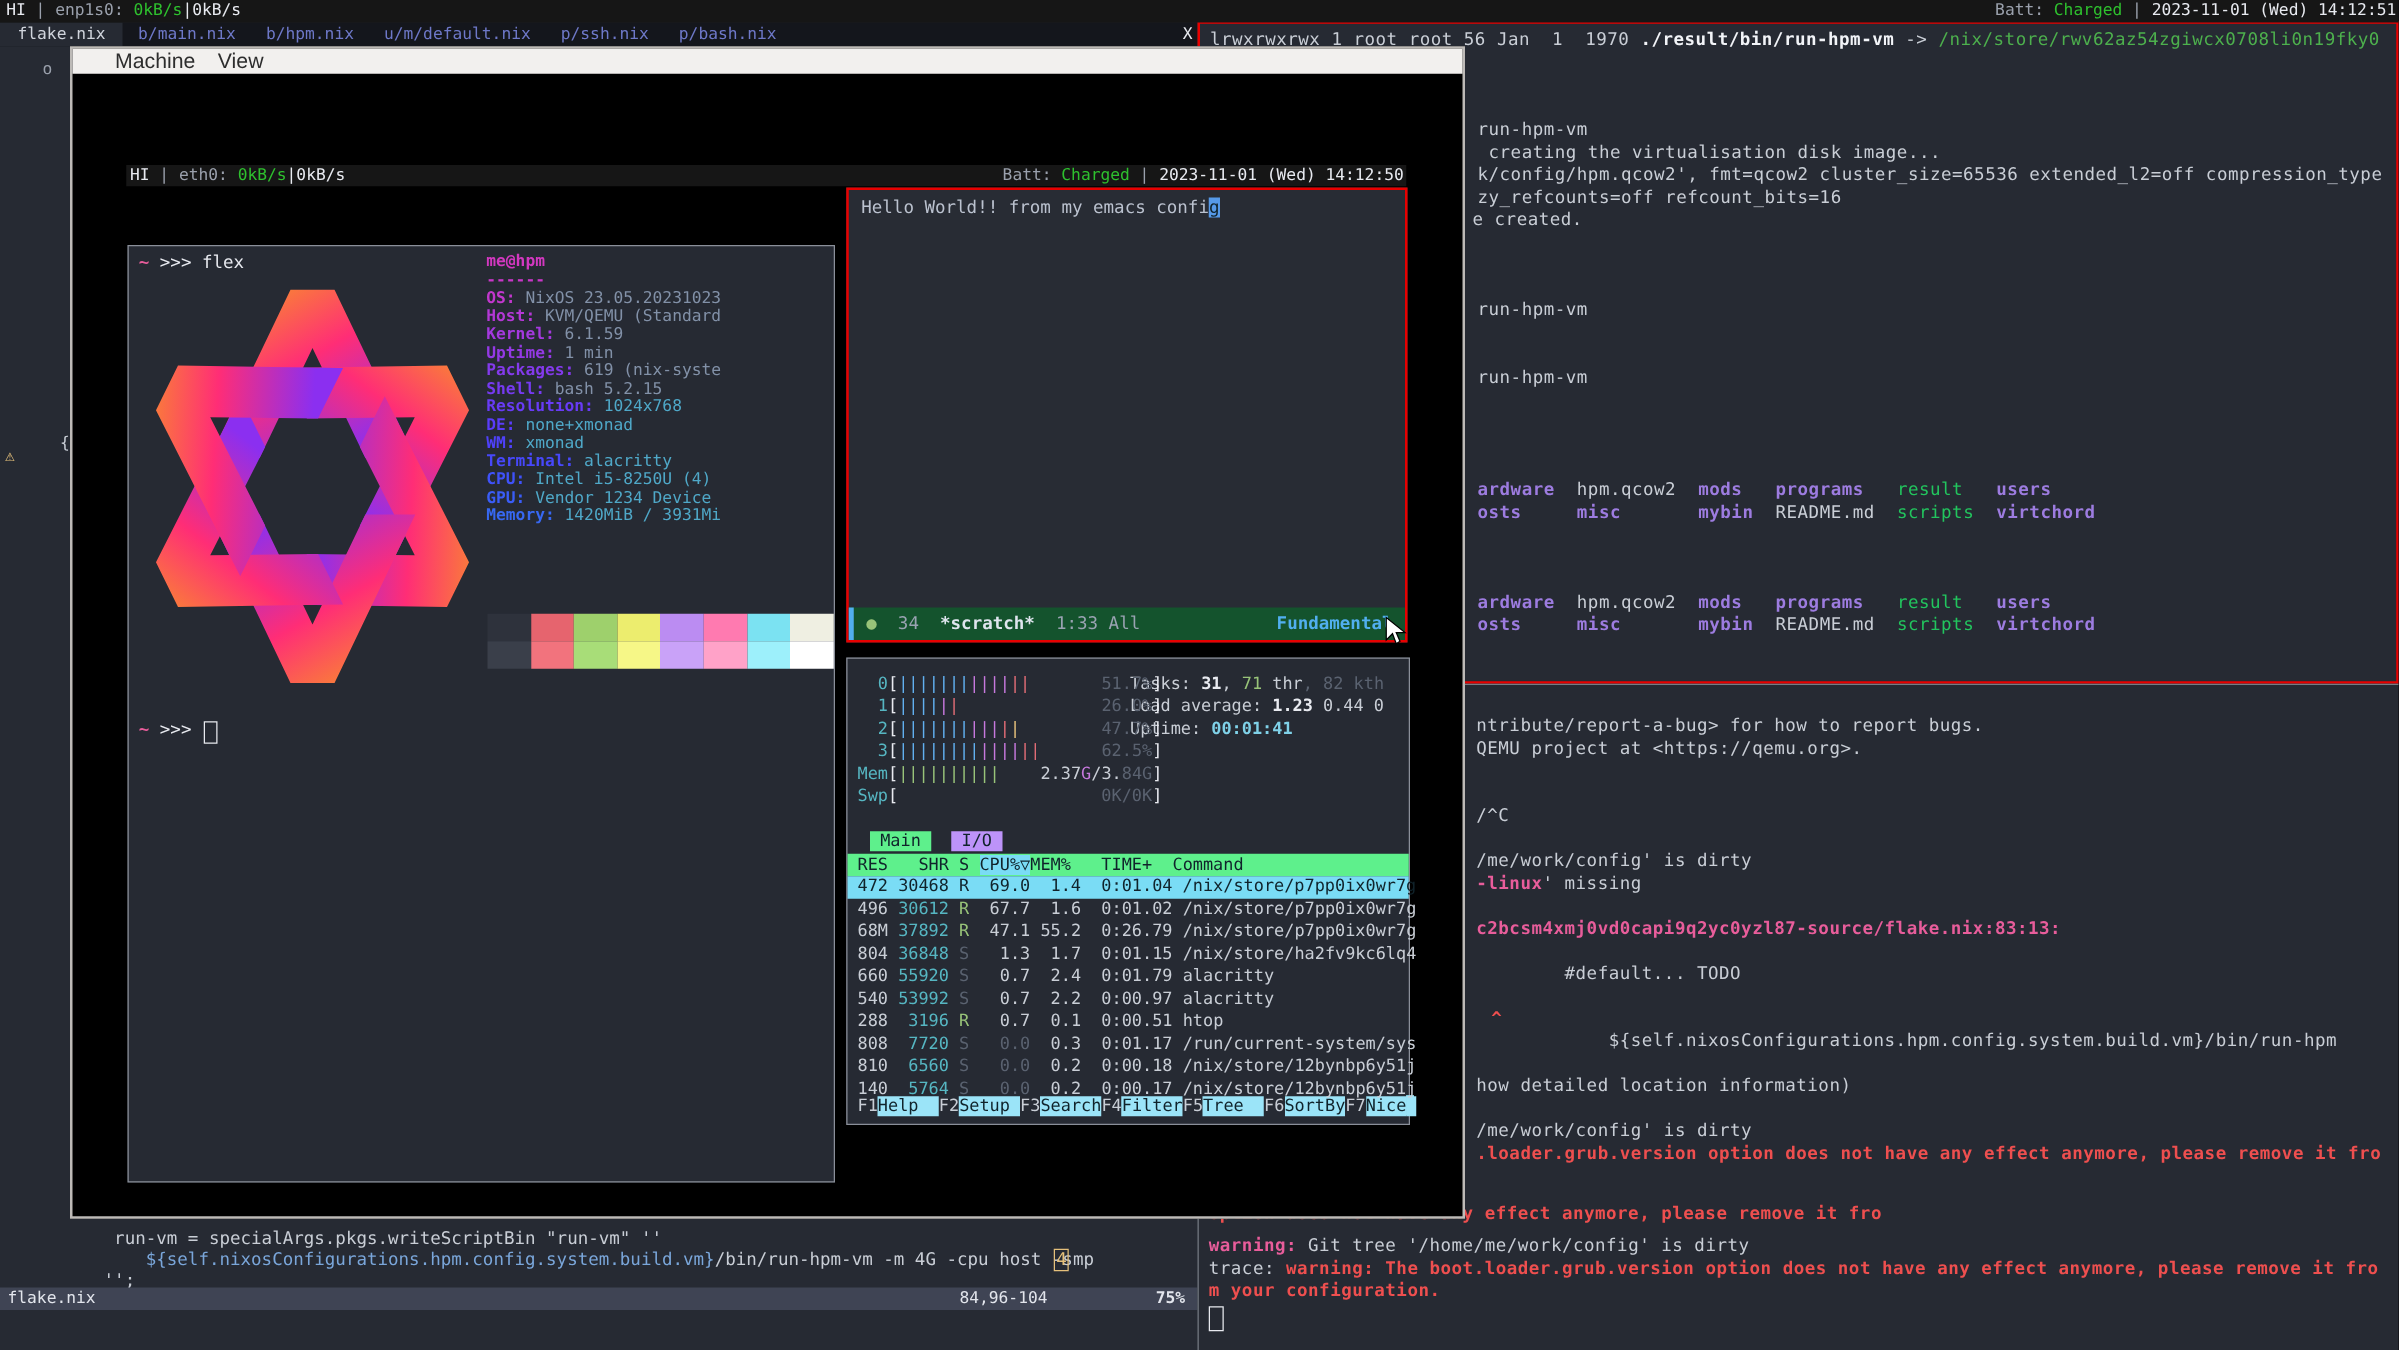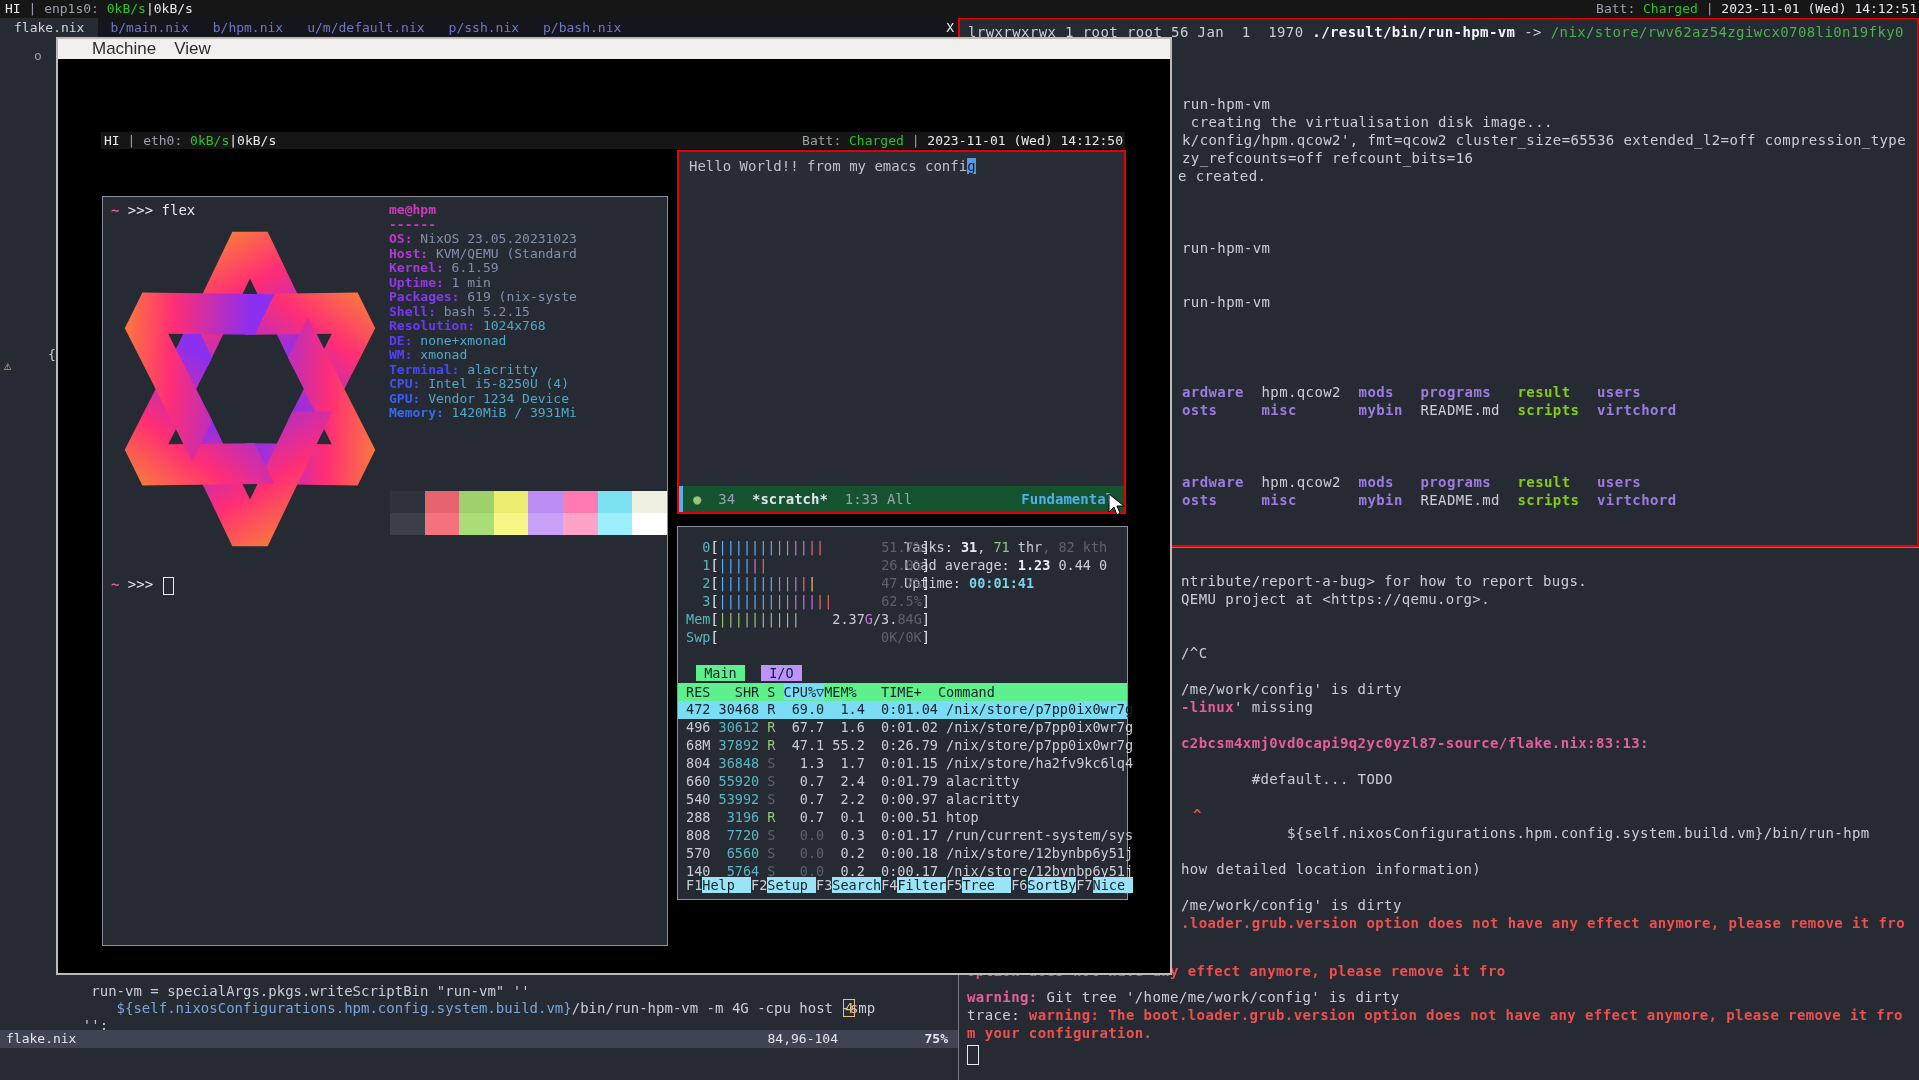--- a/index.html
+++ b/index.html
@@ -4,21 +4,21 @@
 <style>
   html,body{margin:0;padding:0;background:#000;}
   #screen{position:relative;width:1919px;height:1080px;overflow:hidden;background:#14161c;
           font-family:"DejaVu Sans Mono",monospace;font-size:14px;color:#c9ced6;}
   .abs{position:absolute;}
   .tline{position:absolute;white-space:pre;line-height:17px;}
   
   .c-fg{color:#c9ced6;} .c-white{color:#e8eaf0;} .c-bwhite{color:#f2f4f8;font-weight:bold;}
   .c-gray{color:#9aa0ac;} .c-dim{color:#5a6270;}
   .c-green{color:#4db04d;} .c-bargreen{color:#2ec02e;}
-  .c-purpleb{color:#9d7ce0;font-weight:bold;} .c-cyanb{color:#84cc16;font-weight:bold;}
+  .c-purpleb{color:#9d7ce0;font-weight:bold;} .c-cyanb{color:#22c55e;font-weight:normal;}
   .c-pinkb{color:#e85d9b;font-weight:bold;} .c-redb{color:#ee4f4f;font-weight:bold;} .c-cyan{color:#56b6c2;}
   .c-yellow{color:#e5c07b;} .c-bold{color:#e8eaf0;font-weight:bold;}
   .c-hblue{color:#61afef;} .c-hpurple{color:#c678dd;} .c-hred{color:#e06c75;} .c-hgreen{color:#98c379;} .c-hyellow{color:#e5c07b;}
   .c-cyanb2{color:#7fd1e8;font-weight:bold;}
   .c-fkey{background:#9be4f8;color:#10232b;} .c-fkeyc{background:#9be4f8;color:#9be4f8;}
   .c-tabgreen{background:#5ef08c;color:#10232b;} .c-tabpurple{background:#bd93f9;color:#10232b;}
   .c-hdr{color:#10232b;} .c-hdrsel{background:#7adcf5;color:#10232b;}
   .c-mlgreen{color:#98c379;} .c-mlfg{color:#9aa3b2;} .c-mlbold{color:#dfe5ee;font-weight:bold;}
   .c-slate{color:#8291a8;} .c-teal{color:#4fa8c8;}
   .c-vimblue{color:#7aa6da;}
@@ -226,21 +226,21 @@
         </div>
       </div>
 
       <div id="htop-win" class="vmwin">
         <div id="htop-header"><span class="c-hdr">RES   SHR S </span><span class="c-hdrsel">CPU%▽</span><span class="c-hdr">MEM%   TIME+  Command</span></div>
         <div id="htop-selrow"></div>
         <div class="tline htop-line" style="left:8px;top:174px;"><span class="c-hdr">472 30468 R  69.0  1.4  0:01.04 /nix/store/p7pp0ix0wr7g</span></div>
         <div class="htop-line"></div>
           <div class="tline htop-line" style="left: 8px; top: 350px;"><span class="c-fg">F1</span><span class="c-fkey">Help  </span><span class="c-fg">F2</span><span class="c-fkey">Setup </span><span class="c-fg">F3</span><span class="c-fkey">Search</span><span class="c-fg">F4</span><span class="c-fkey">Filter</span><span class="c-fg">F5</span><span class="c-fkey">Tree  </span><span class="c-fg">F6</span><span class="c-fkey">SortBy</span><span class="c-fg">F7</span><span class="c-fkey">Nice</span><span class="c-fkeyc">▊</span></div>
           <div class="tline htop-line" style="left: 8px; top: 336px;"><span class="c-fg">140 </span><span class="c-cyan"> 5764 </span><span class="c-dim">S</span><span class="c-fg">   </span><span class="c-dim">0.0</span><span class="c-fg">  0.2  0:00.17 /nix/store/12bynbp6y51j</span></div>
-          <div class="tline htop-line" style="left: 8px; top: 318px;"><span class="c-fg">570 </span><span class="c-cyan"> 6560 </span><span class="c-dim">S</span><span class="c-fg">   </span><span class="c-dim">0.0</span><span class="c-fg">  0.2  0:00.18 /nix/store/12bynbp6y51j</span></div>
+          <div class="tline htop-line" style="left: 8px; top: 318px;"><span class="c-fg">810 </span><span class="c-cyan"> 6560 </span><span class="c-dim">S</span><span class="c-fg">   </span><span class="c-dim">0.0</span><span class="c-fg">  0.2  0:00.18 /nix/store/12bynbp6y51j</span></div>
           <div class="tline htop-line" style="left: 8px; top: 300px;"><span class="c-fg">808 </span><span class="c-cyan"> 7720 </span><span class="c-dim">S</span><span class="c-fg">   </span><span class="c-dim">0.0</span><span class="c-fg">  0.3  0:01.17 /run/current-system/sys</span></div>
           <div class="tline htop-line" style="left: 8px; top: 282px;"><span class="c-fg">288 </span><span class="c-cyan"> 3196 </span><span class="c-hgreen">R</span><span class="c-fg">   0.7  0.1  0:00.51 htop</span></div>
           <div class="tline htop-line" style="left: 8px; top: 264px;"><span class="c-fg">540 </span><span class="c-cyan">53992 </span><span class="c-dim">S</span><span class="c-fg">   0.7  2.2  0:00.97 alacritty</span></div>
           <div class="tline htop-line" style="left: 8px; top: 246px;"><span class="c-fg">660 </span><span class="c-cyan">55920 </span><span class="c-dim">S</span><span class="c-fg">   0.7  2.4  0:01.79 alacritty</span></div>
           <div class="tline htop-line" style="left: 8px; top: 228px;"><span class="c-fg">804 </span><span class="c-cyan">36848 </span><span class="c-dim">S</span><span class="c-fg">   1.3  1.7  0:01.15 /nix/store/ha2fv9kc6lq4</span></div>
           <div class="tline htop-line" style="left: 8px; top: 210px;"><span class="c-fg">68M </span><span class="c-cyan">37892 </span><span class="c-hgreen">R</span><span class="c-fg">  47.1 55.2  0:26.79 /nix/store/p7pp0ix0wr7g</span></div>
           <div class="tline htop-line" style="left: 8px; top: 192px;"><span class="c-fg">496 </span><span class="c-cyan">30612 </span><span class="c-hgreen">R</span><span class="c-fg">  67.7  1.6  0:01.02 /nix/store/p7pp0ix0wr7g</span></div>
           <div class="tline htop-line" style="left: 18px; top: 138px;"><span class="c-tabgreen"> Main </span><span class="c-fg">  </span><span class="c-tabpurple"> I/O </span></div>
           <div class="tline htop-line" style="left: 226px; top: 48px;"><span class="c-fg">Uptime: </span><span class="c-cyanb2">00:01:41</span></div>
           <div class="tline htop-line" style="left: 226px; top: 30px;"><span class="c-fg">Load average: </span><span class="c-bold">1.23 </span><span class="c-fg">0.44 0</span></div>

